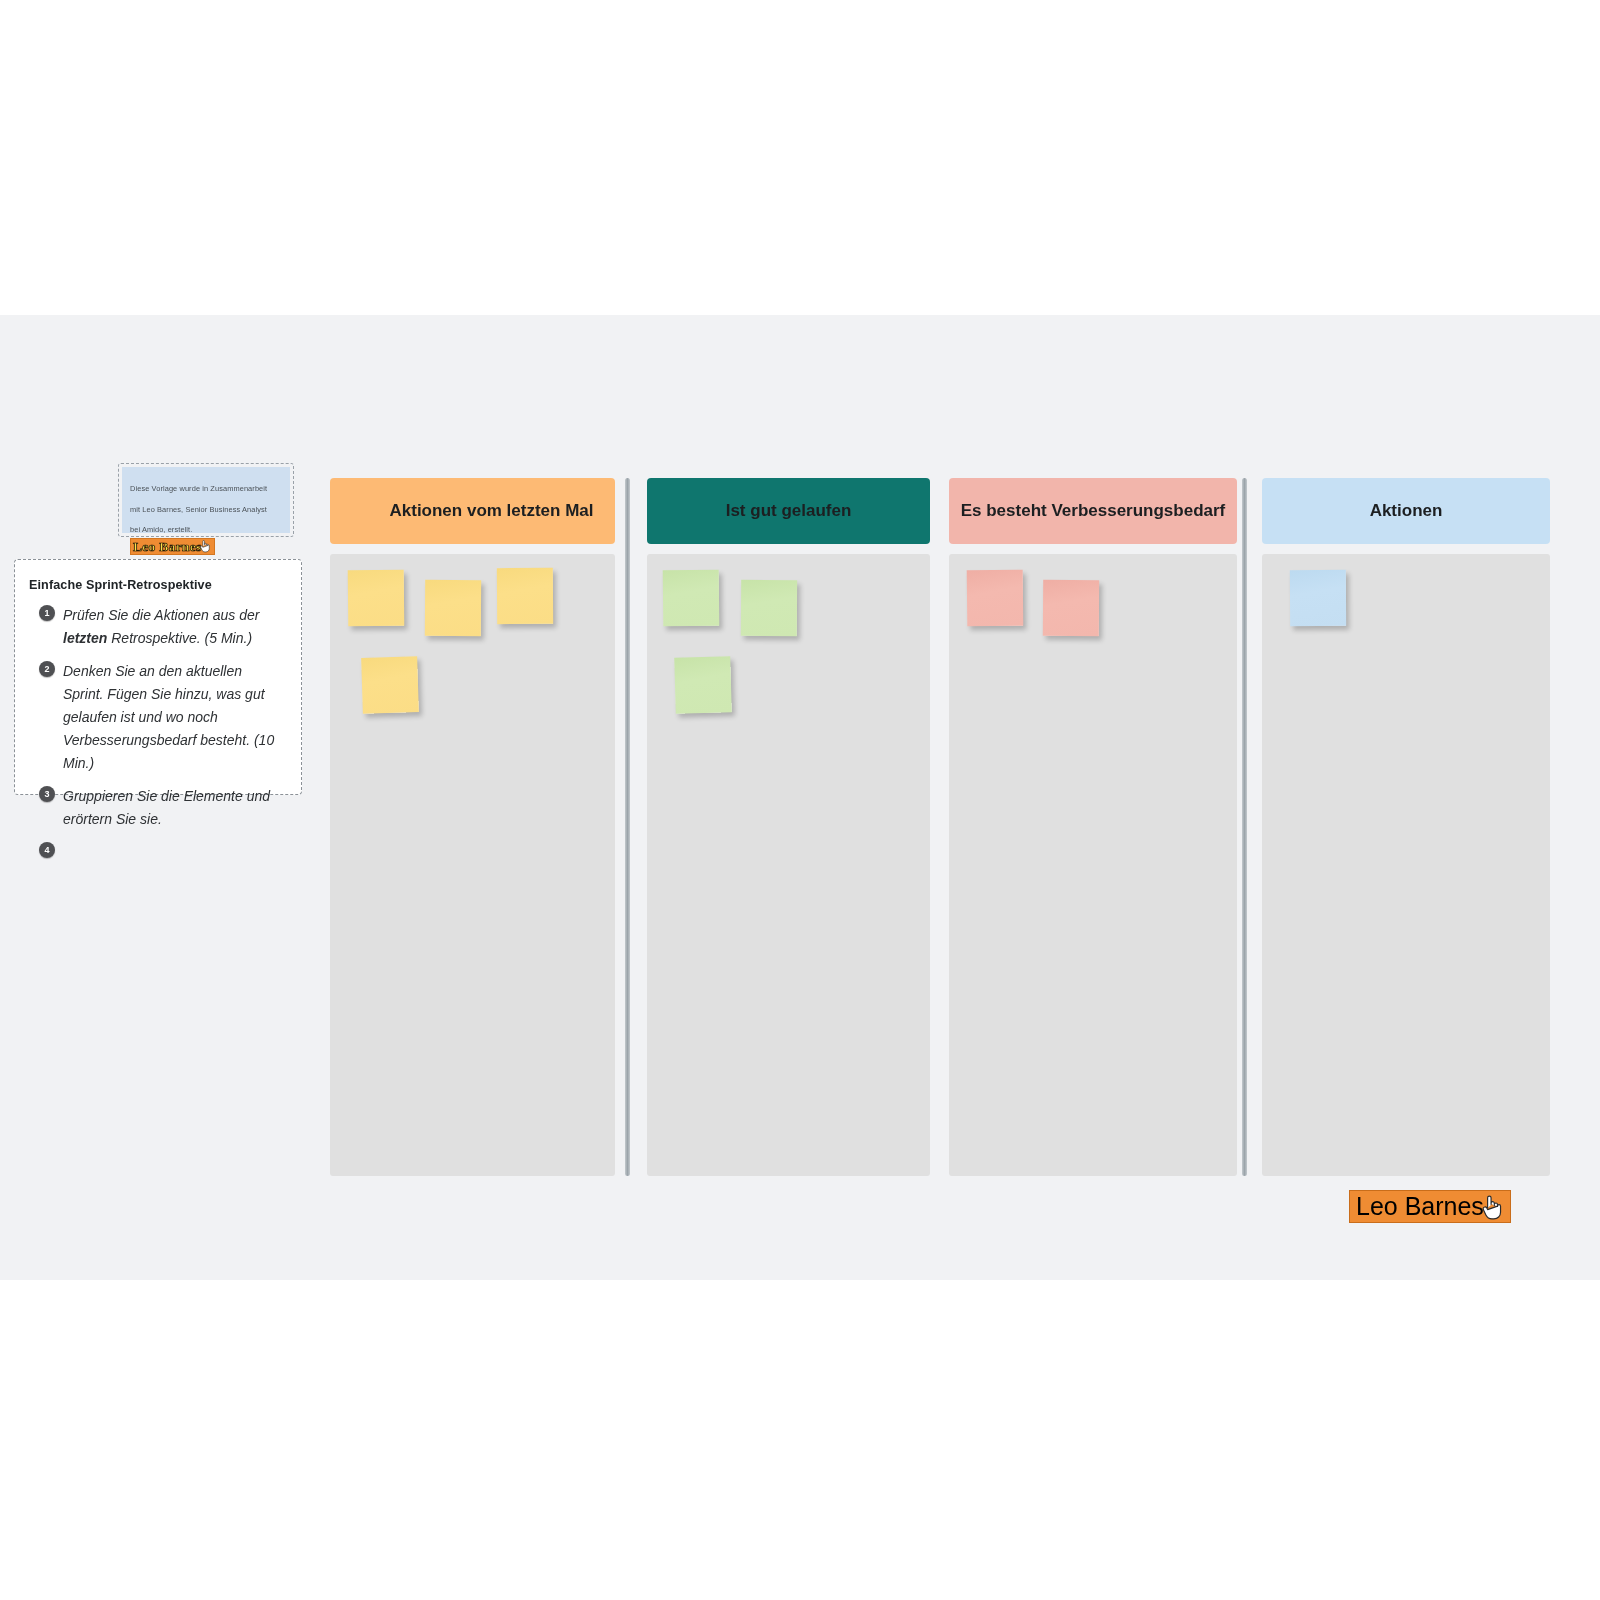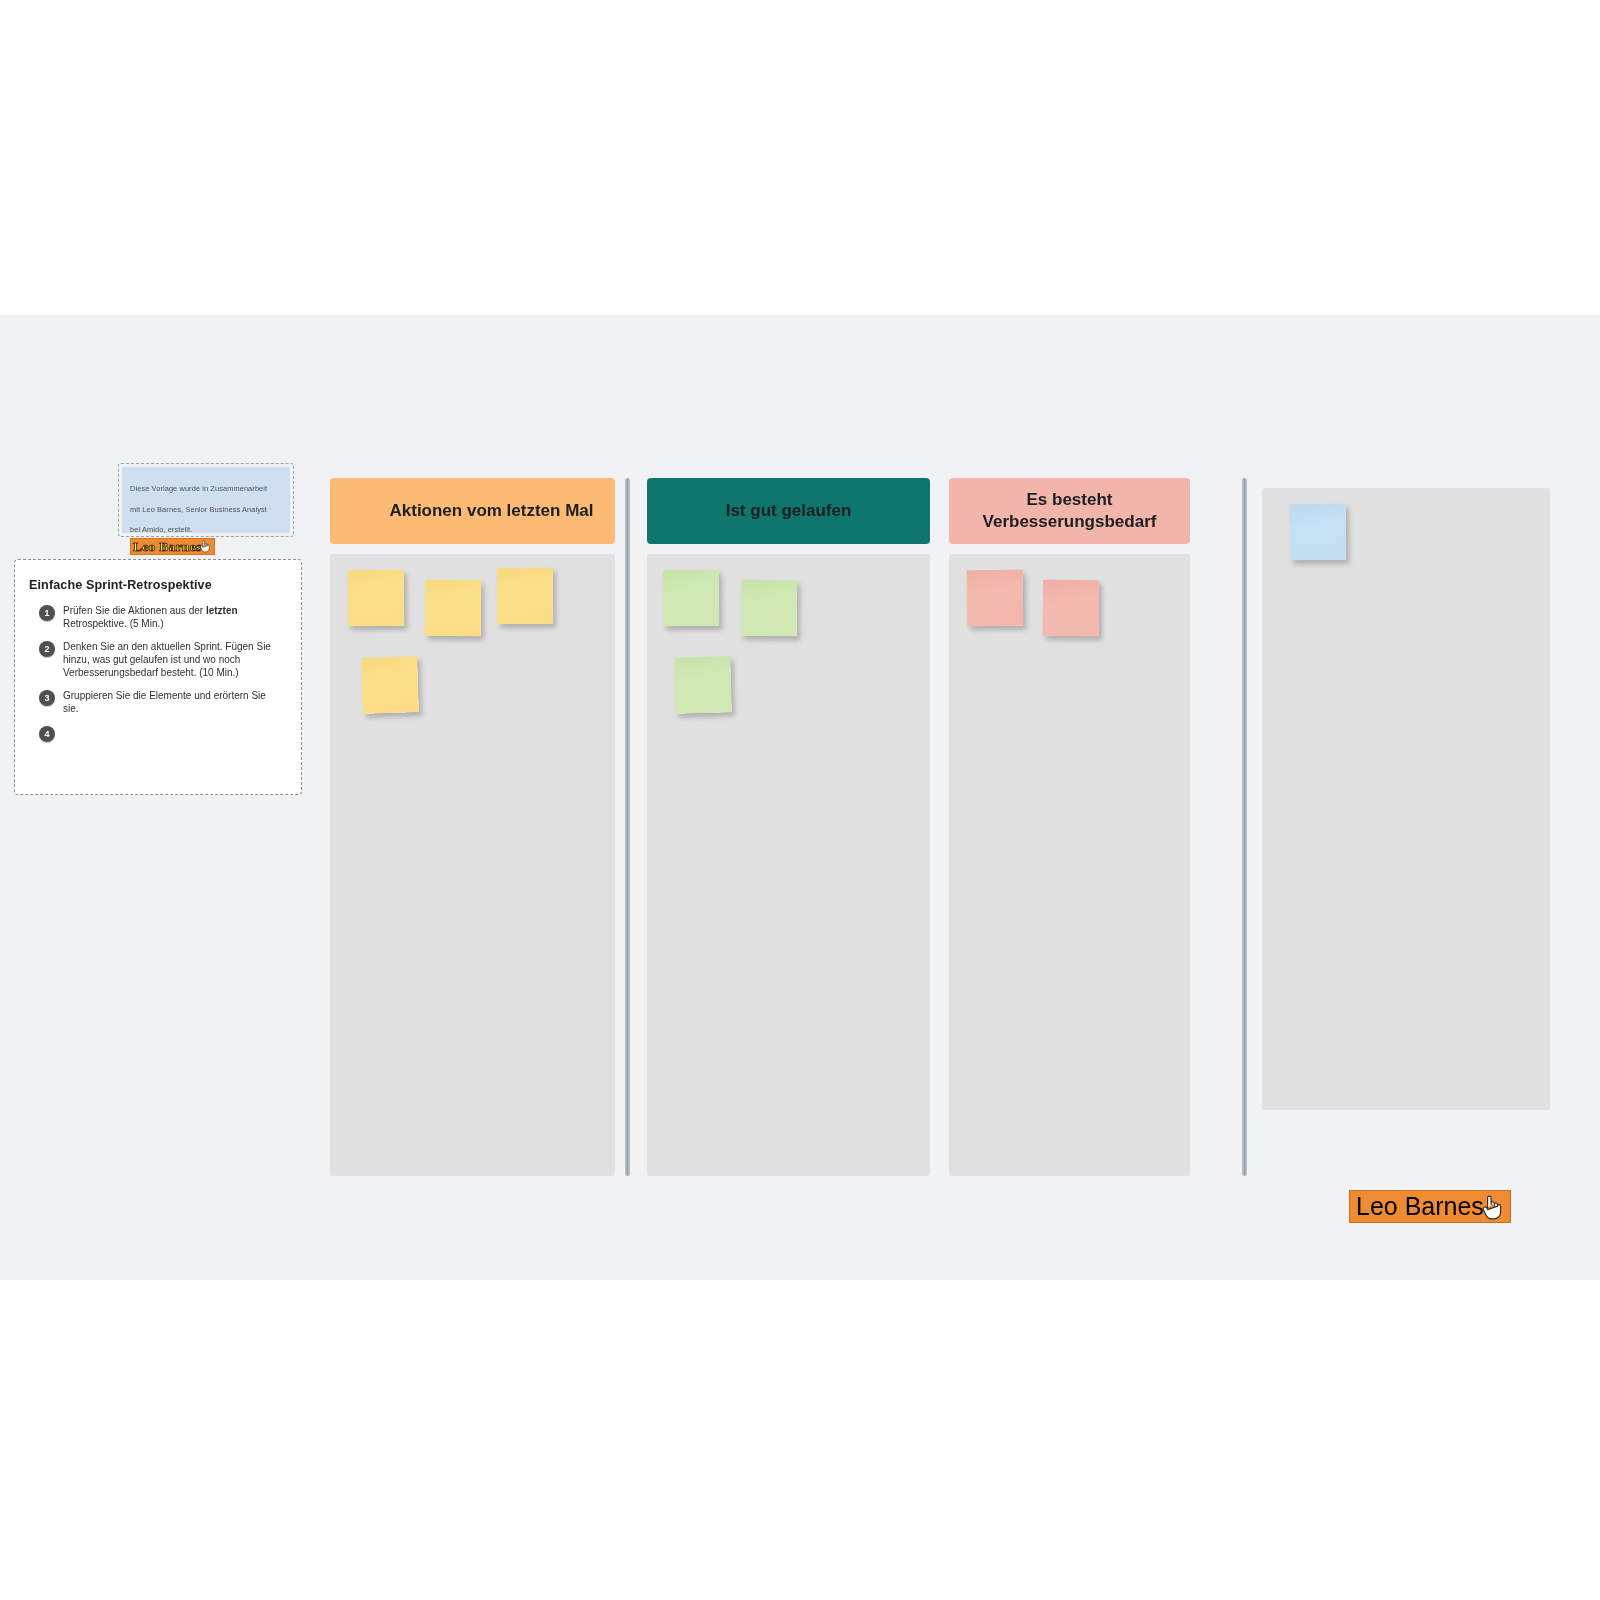--- a/index.html
+++ b/index.html
@@ -73,22 +73,23 @@
     flex:0 0 auto;
     width:16px;height:16px;border-radius:50%;
     background:#4f5053;
     color:#ffffff;
     font-size:9px;font-weight:bold;
     display:flex;align-items:center;justify-content:center;
     margin:1px 8px 0 10px;
     box-shadow:0 1px 1px rgba(0,0,0,.25);
   }
   .step-text{
-    font-size:10px;line-height:13px;color:#2e3134;
+    font-size:14px;line-height:23px;color:#2e3134;
     flex:1 1 auto;
+    font-style:italic;
   }
   .step-text b{font-weight:bold;}
 
   
   .column{position:absolute;top:478px;}
   .col-header{
     height:66px;border-radius:4px;
     display:flex;align-items:center;justify-content:center;
     text-align:center;
     font-size:17px;font-weight:bold;color:#1c1f21;
@@ -187,30 +188,31 @@
 
 <div class="column" id="col-1" style="left:647px;width:283px;">
   <div class="col-header" style="background: #0f766e;">Ist gut gelaufen</div>
   <div class="col-body">
       <div class="note green" style="left: 16px; top: 16px; transform: rotate(-0.6deg);"></div>
       <div class="note green" style="left: 94px; top: 26px; transform: rotate(0.4deg);"></div>
       <div class="note green" style="left: 28px; top: 103px; transform: rotate(-1.6deg);"></div>
     </div>
 </div>
 
-<div class="column" id="col-2" style="left:949px;width:241px;">
+<div class="column" id="col-2" style="left:949px;width:288px;">
   <div class="col-header" style="background: rgb(242, 181, 171);">Es besteht Verbesserungsbedarf</div>
   <div class="col-body">
       <div class="note pink" style="left: 18px; top: 16px; transform: rotate(-0.6deg);"></div>
       <div class="note pink" style="left: 94px; top: 26px; transform: rotate(0.4deg);"></div>
     </div>
 </div>
 <div class="divider" style="left:1242px;"></div>
 
 <div class="column" id="col-3" style="left:1262px;width:288px;">
+  <div class="col-header" style="background: rgb(198, 224, 244);">Aktionen</div>
   <div class="col-body">
       <div class="note blue" style="left: 28px; top: 16px; transform: rotate(-0.4deg);"></div>
     </div>
 </div>
 
 <div id="bottom-logo">
   <span class="leo-text">Leo Barnes</span>
   <svg class="hand-icon" viewBox="0 0 24 26">
     <path d="M7 14V4.5a1.6 1.6 0 0 1 3.2 0V11m0-1.5a1.5 1.5 0 0 1 3 0V12m0-1.2a1.5 1.5 0 0 1 3 0V13m0-.8a1.4 1.4 0 0 1 2.8 0v5.6c0 3.6-2.6 6.2-6.2 6.2h-1.8c-3 0-4.6-1.6-5.6-3.6L3 15.4c-.5-1 .1-2.2 1.2-2.4 .9-.2 1.7.2 2.1 1L7 15.4z" fill="#ffffff" stroke="#2b2b2b" stroke-width="1.1" stroke-linejoin="round"></path>
   </svg>

